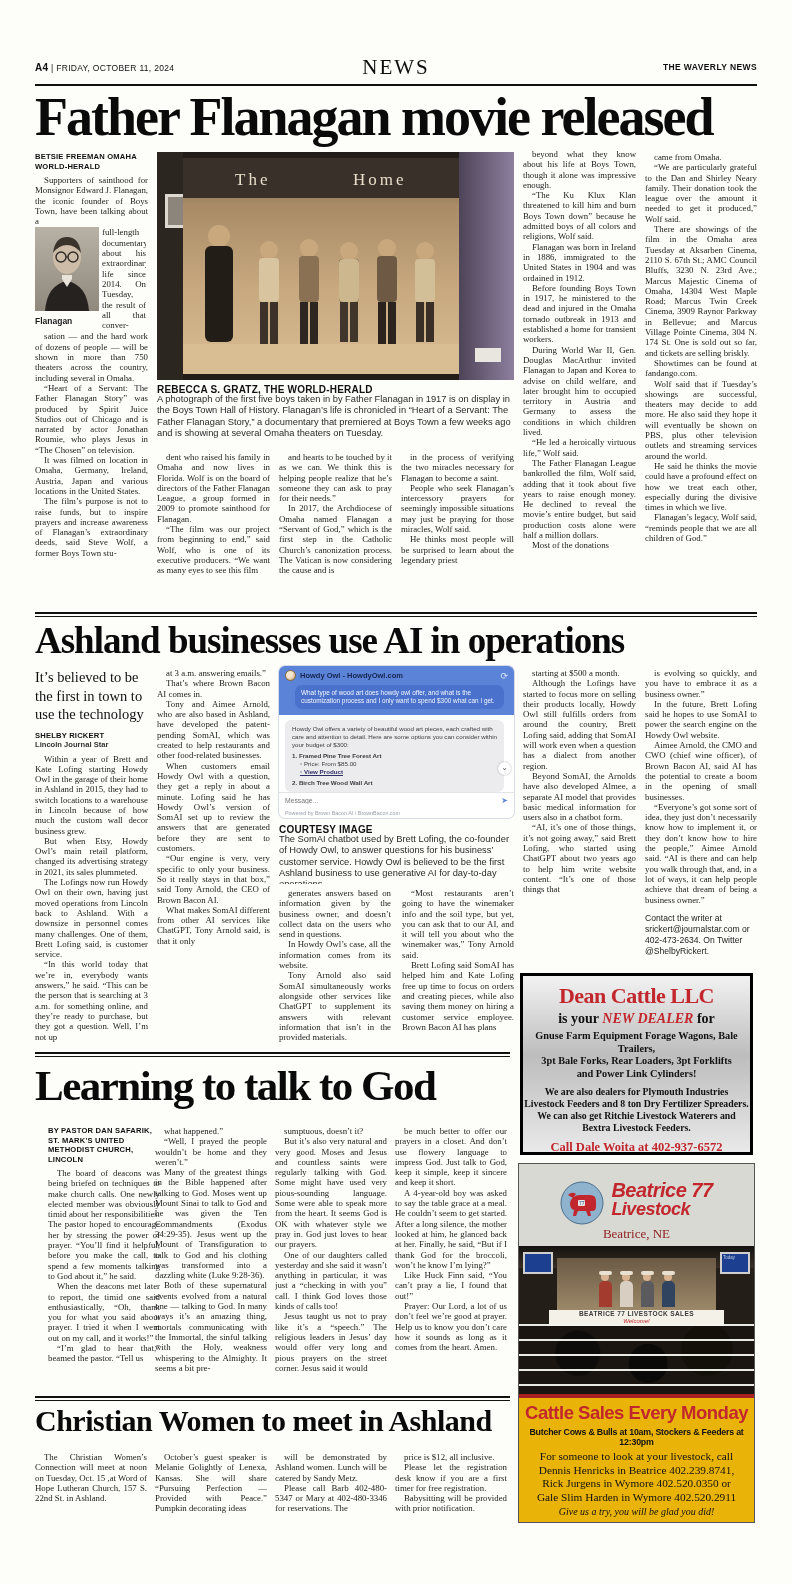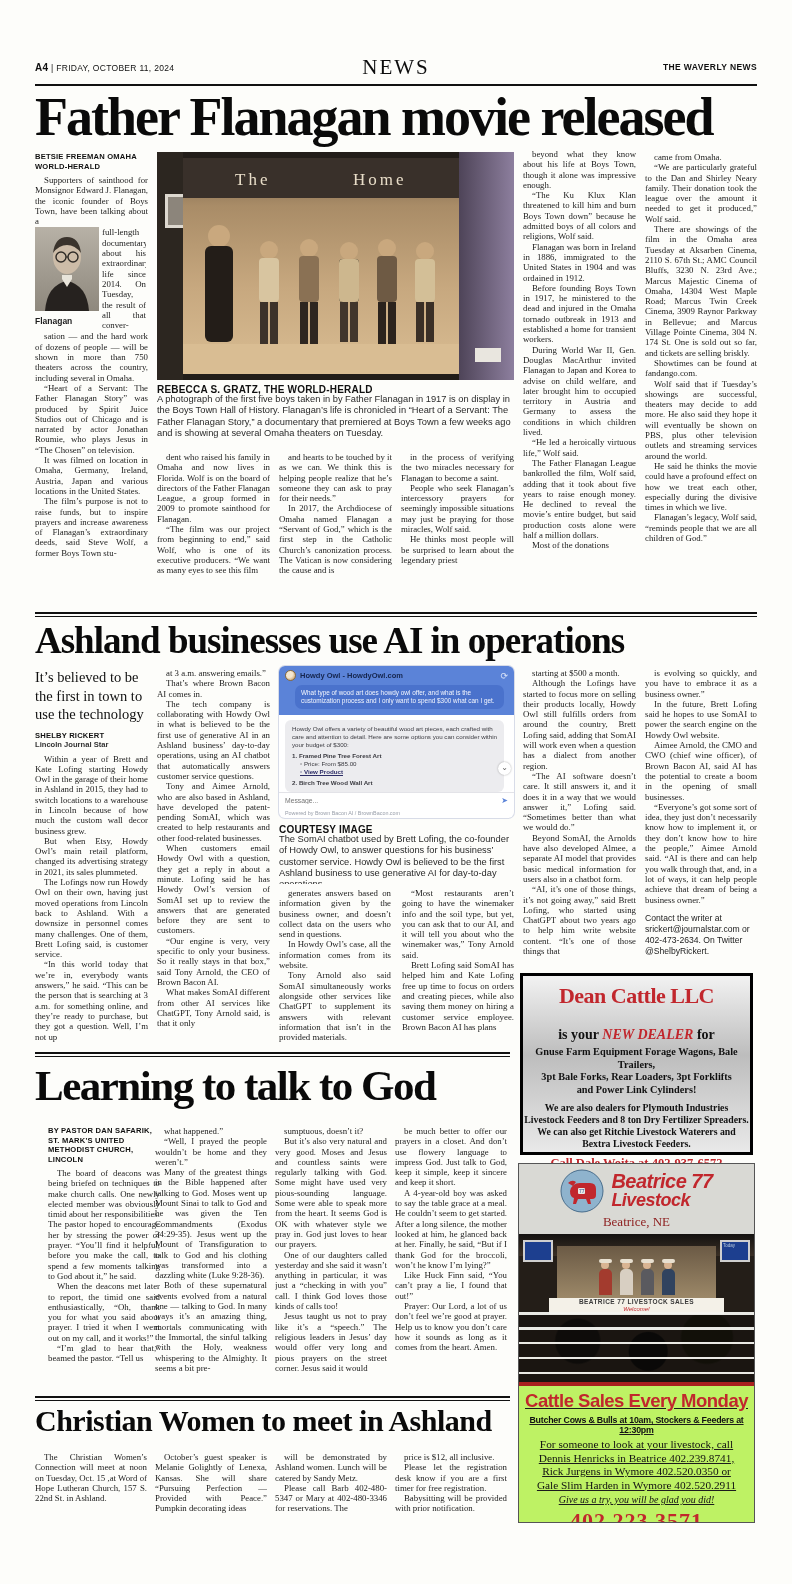--- a/index.html
+++ b/index.html
@@ -50,48 +50,48 @@
   .chat-chevron { position:absolute; right:3px; top:96px; width:13px; height:13px; border-radius:50%; background:#fff; box-shadow:0 0 2px rgba(0,0,0,.35); font-size:8px; color:#666; text-align:center; line-height:12px; }
   .chat-input { display:flex; align-items:center; border-top:1px solid #e3e3e8; padding:3px 6px; }
   .chat-input input { border:none; outline:none; flex:1; font-size:6.8px; color:#999; background:transparent; font-family:"Liberation Sans",sans-serif; }
   .send { color:#5b83d8; font-size:8px; }
   .chat-foot { font-size:5.4px; color:#9aa0ab; padding:2px 6px 0 6px; }
   
   .photo-wrap { background:#4d7c0f; }
   
   .dean { border:3px solid #000; background:linear-gradient(180deg,#f2f2f2,#bdbdbd 45%,#e9e9e9); text-align:center; padding-top:7px; font-family:"Liberation Serif",serif; }
   .dean-title { font-size:22px; font-weight:bold; color:#c1272d; letter-spacing:-.5px; }
-  .dean-line2 { font-size:14px; font-weight:bold; color:#111; margin-top:18px; }
+  .dean-line2 { font-size:14px; font-weight:bold; color:#111; margin-top:2px; }
   .dean-line2 .em { color:#c1272d; font-style:italic; }
   .dean-lines { font-size:10.3px; font-weight:bold; line-height:12.5px; margin-top:3px; color:#111; }
   .dean-lines p { margin:0; text-indent:0; }
   .dean-para { font-size:9.8px; font-weight:bold; line-height:12px; margin-top:6px; color:#111; }
   .dean-para p { margin:0; text-indent:0; }
   .dean-cta { font-size:12.5px; font-weight:bold; color:#c1272d; margin-top:6px; }
   
   .bea { border:1px solid #555; background:#d9d9d4; overflow:hidden; }
-  .bea-logo-row { display:flex; justify-content:center; align-items:center; gap:7px; padding-top:5px; }
+  .bea-logo-row { display:flex; justify-content:center; align-items:flex-start; gap:7px; padding-top:17px; }
   .bea-name { font-family:"Liberation Sans",sans-serif; font-weight:bold; font-style:italic; color:#c1272d; font-size:20px; line-height:19px; letter-spacing:-.5px; }
   .bea-city { text-align:center; font-size:13px; color:#8d1d1d; margin-top:1px; }
   .bea-photo { position:relative; width:100%; height:152px; background:#241e18; margin-top:4px; overflow:hidden; }
   .bea-roof { position:absolute; top:0; left:0; right:0; height:22px; background:linear-gradient(180deg,#141210,#3a2f25); }
   .bea-booth { position:absolute; top:12px; left:38px; right:38px; height:52px; background:linear-gradient(180deg,#6b5a45,#9c8868); display:flex; justify-content:center; align-items:flex-end; gap:8px; padding-bottom:3px; }
   .person { width:13px; height:26px; border-radius:5px 5px 0 0; position:relative; }
   .person:before { content:""; position:absolute; top:-8px; left:2.5px; width:8px; height:8px; border-radius:50%; background:#d9b492; }
   .person:after { content:""; position:absolute; top:-10px; left:0px; width:13px; height:4px; border-radius:2px; background:#e8e0d0; }
   .tv { position:absolute; width:30px; height:22px; background:#1d3f8f; border:2px solid #cfcfcf; font-size:4.5px; color:#bcd; overflow:hidden; line-height:5px; padding:1px; font-family:"Liberation Sans",sans-serif;}
   .bea-banner { position:absolute; top:64px; left:30px; right:30px; height:16px; background:#f4f1e8; text-align:center; font-family:"Liberation Sans",sans-serif; }
   .bea-banner .bt { font-size:6.5px; font-weight:bold; color:#3a3a3a; letter-spacing:.4px; line-height:8px; }
   .bea-banner .wl { font-size:6px; color:#c1272d; font-style:italic; line-height:6px; }
   .bea-cattle { position:absolute; top:80px; left:0; right:0; bottom:4px;
     background:radial-gradient(circle at 25% 40%, #0e0c0a 12%, transparent 13%),radial-gradient(circle at 55% 55%, #0a0908 14%, transparent 15%),radial-gradient(circle at 80% 35%, #121009 13%, transparent 14%),#1a1511; }
   .bea-rails { position:absolute; top:78px; left:0; right:0; bottom:4px;
     background:repeating-linear-gradient(180deg, rgba(245,245,240,.95) 0 2.5px, transparent 2.5px 15px); }
   .bea-redline { position:absolute; bottom:0; left:0; right:0; height:4px; background:#a8201f; }
-  .bea-text { background:#bef264; text-align:center; padding-top:4px; height:143px;text-decoration:underline; }
+  .bea-text { background:#eab308; text-align:center; padding-top:4px; height:143px; }
   .bea-h { font-family:"Liberation Sans",sans-serif; font-weight:bold; font-size:18.5px; color:#c1272d; letter-spacing:-.5px; }
   .bea-sub { font-family:"Liberation Sans",sans-serif; font-weight:bold; font-size:8.8px; color:#111; margin-top:3px; letter-spacing:-.2px; }
   .bea-body { font-size:11.3px; line-height:13.5px; margin-top:3px; color:#111; }
   .bea-body p { text-indent:0; }
   .bea-it { font-size:10px; font-style:italic; margin-top:2px; color:#111; }
   .bea-phone { font-size:22px; font-weight:bold; color:#c1272d; margin-top:3px; letter-spacing:1px; }
   .smallcol { width:113px; }
 </style>
 </head>
 <body>
@@ -250,21 +250,20 @@
         <p>Within a year of Brett and Kate Lofing starting Howdy Owl in the garage of their home in Ashland in 2015, they had to switch locations to a warehouse in Lincoln because of how much the custom wall decor business grew.</p>
         <p>But when Etsy, Howdy Owl’s main retail platform, changed its advertising strategy in 2021, its sales plummeted.</p>
         <p>The Lofings now run Howdy Owl on their own, having just moved operations from Lincoln back to Ashland. With a downsize in personnel comes many challenges. One of them, Brett Lofing said, is customer service.</p>
         <p>“In this world today that we’re in, everybody wants answers,” he said. “This can be the person that is searching at 3 a.m. for something online, and they’re ready to purchase, but they got a question. Well, I’m not up</p>
       </div>
   </div>
 
   <div class="abs body smallcol" style="left:157px; top:668px; height:390px;">
       <p>at 3 a.m. answering emails.”</p>
       <p>That’s where Brown Bacon AI comes in.</p>
-      <p>The tech company is collaborating with Howdy Owl in what is believed to be the first use of generative AI in an Ashland business’ day-to-day operations, using an AI chatbot that automatically answers customer service questions.</p>
       <p>Tony and Aimee Arnold, who are also based in Ashland, have developed the patent-pending SomAI, which was created to help restaurants and other food-related businesses.</p>
       <p>When customers email Howdy Owl with a question, they get a reply in about a minute. Lofing said he has Howdy Owl’s version of SomAI set up to review the answers that are generated before they are sent to customers.</p>
       <p>“Our engine is very, very specific to only your business. So it really stays in that box,” said Tony Arnold, the CEO of Brown Bacon AI.</p>
       <p>What makes SomAI different from other AI services like ChatGPT, Tony Arnold said, is that it only</p>
     </div>
 
   <div class="abs chat" style="left:279px; top:666px;">
     <div class="chat-top">
       <div class="chat-head">
         <div class="avatar"></div>
@@ -296,21 +295,20 @@
       <p>Tony Arnold also said SomAI simultaneously works alongside other services like ChatGPT to supplement its answers with relevant information that isn’t in the provided materials.</p>
     </div>
   <div class="abs body" style="left:402px; top:888px; width:112px; height:170px;">
       <p>“Most restaurants aren’t going to have the winemaker info and the soil type, but yet, you can ask that to our AI, and it will tell you about who the winemaker was,” Tony Arnold said.</p>
       <p>Brett Lofing said SomAI has helped him and Kate Lofing free up time to focus on orders and creating pieces, while also saving them money on hiring a customer service employee. Brown Bacon AI has plans</p>
     </div>
 
   <div class="abs body smallcol" style="left:523px; top:668px; height:300px;">
       <p>starting at $500 a month.</p>
       <p>Although the Lofings have started to focus more on selling their products locally, Howdy Owl still fulfills orders from around the country, Brett Lofing said, adding that SomAI will work even when a question has a dialect from another region.</p>
-      <p>“The AI software doesn’t care. It still answers it, and it does it in a way that we would answer it,” Lofing said. “Sometimes better than what we would do.”</p>
       <p>Beyond SomAI, the Arnolds have also developed Almee, a separate AI model that provides basic medical information for users also in a chatbot form.</p>
       <p>“AI, it’s one of those things, it’s not going away,” said Brett Lofing, who started using ChatGPT about two years ago to help him write website content. “It’s one of those things that</p>
     </div>
   <div class="abs" style="left:645px; top:668px; width:112px; height:300px; overflow:hidden;">
     <div class="body">
         <p>is evolving so quickly, and you have to embrace it as a business owner.”</p>
         <p>In the future, Brett Lofing said he hopes to use SomAI to power the search engine on the Howdy Owl website.</p>
         <p>Aimee Arnold, the CMO and CWO (chief wine officer), of Brown Bacon AI, said AI has the potential to create a boom in the opening of small businesses.</p>
         <p>“Everyone’s got some sort of idea, they just don’t necessarily know how to implement it, or they don’t know how to hire the people,” Aimee Arnold said. “AI is there and can help you walk through that, and, in a lot of ways, it can help people achieve that dream of being a business owner.”</p>
       </div>

